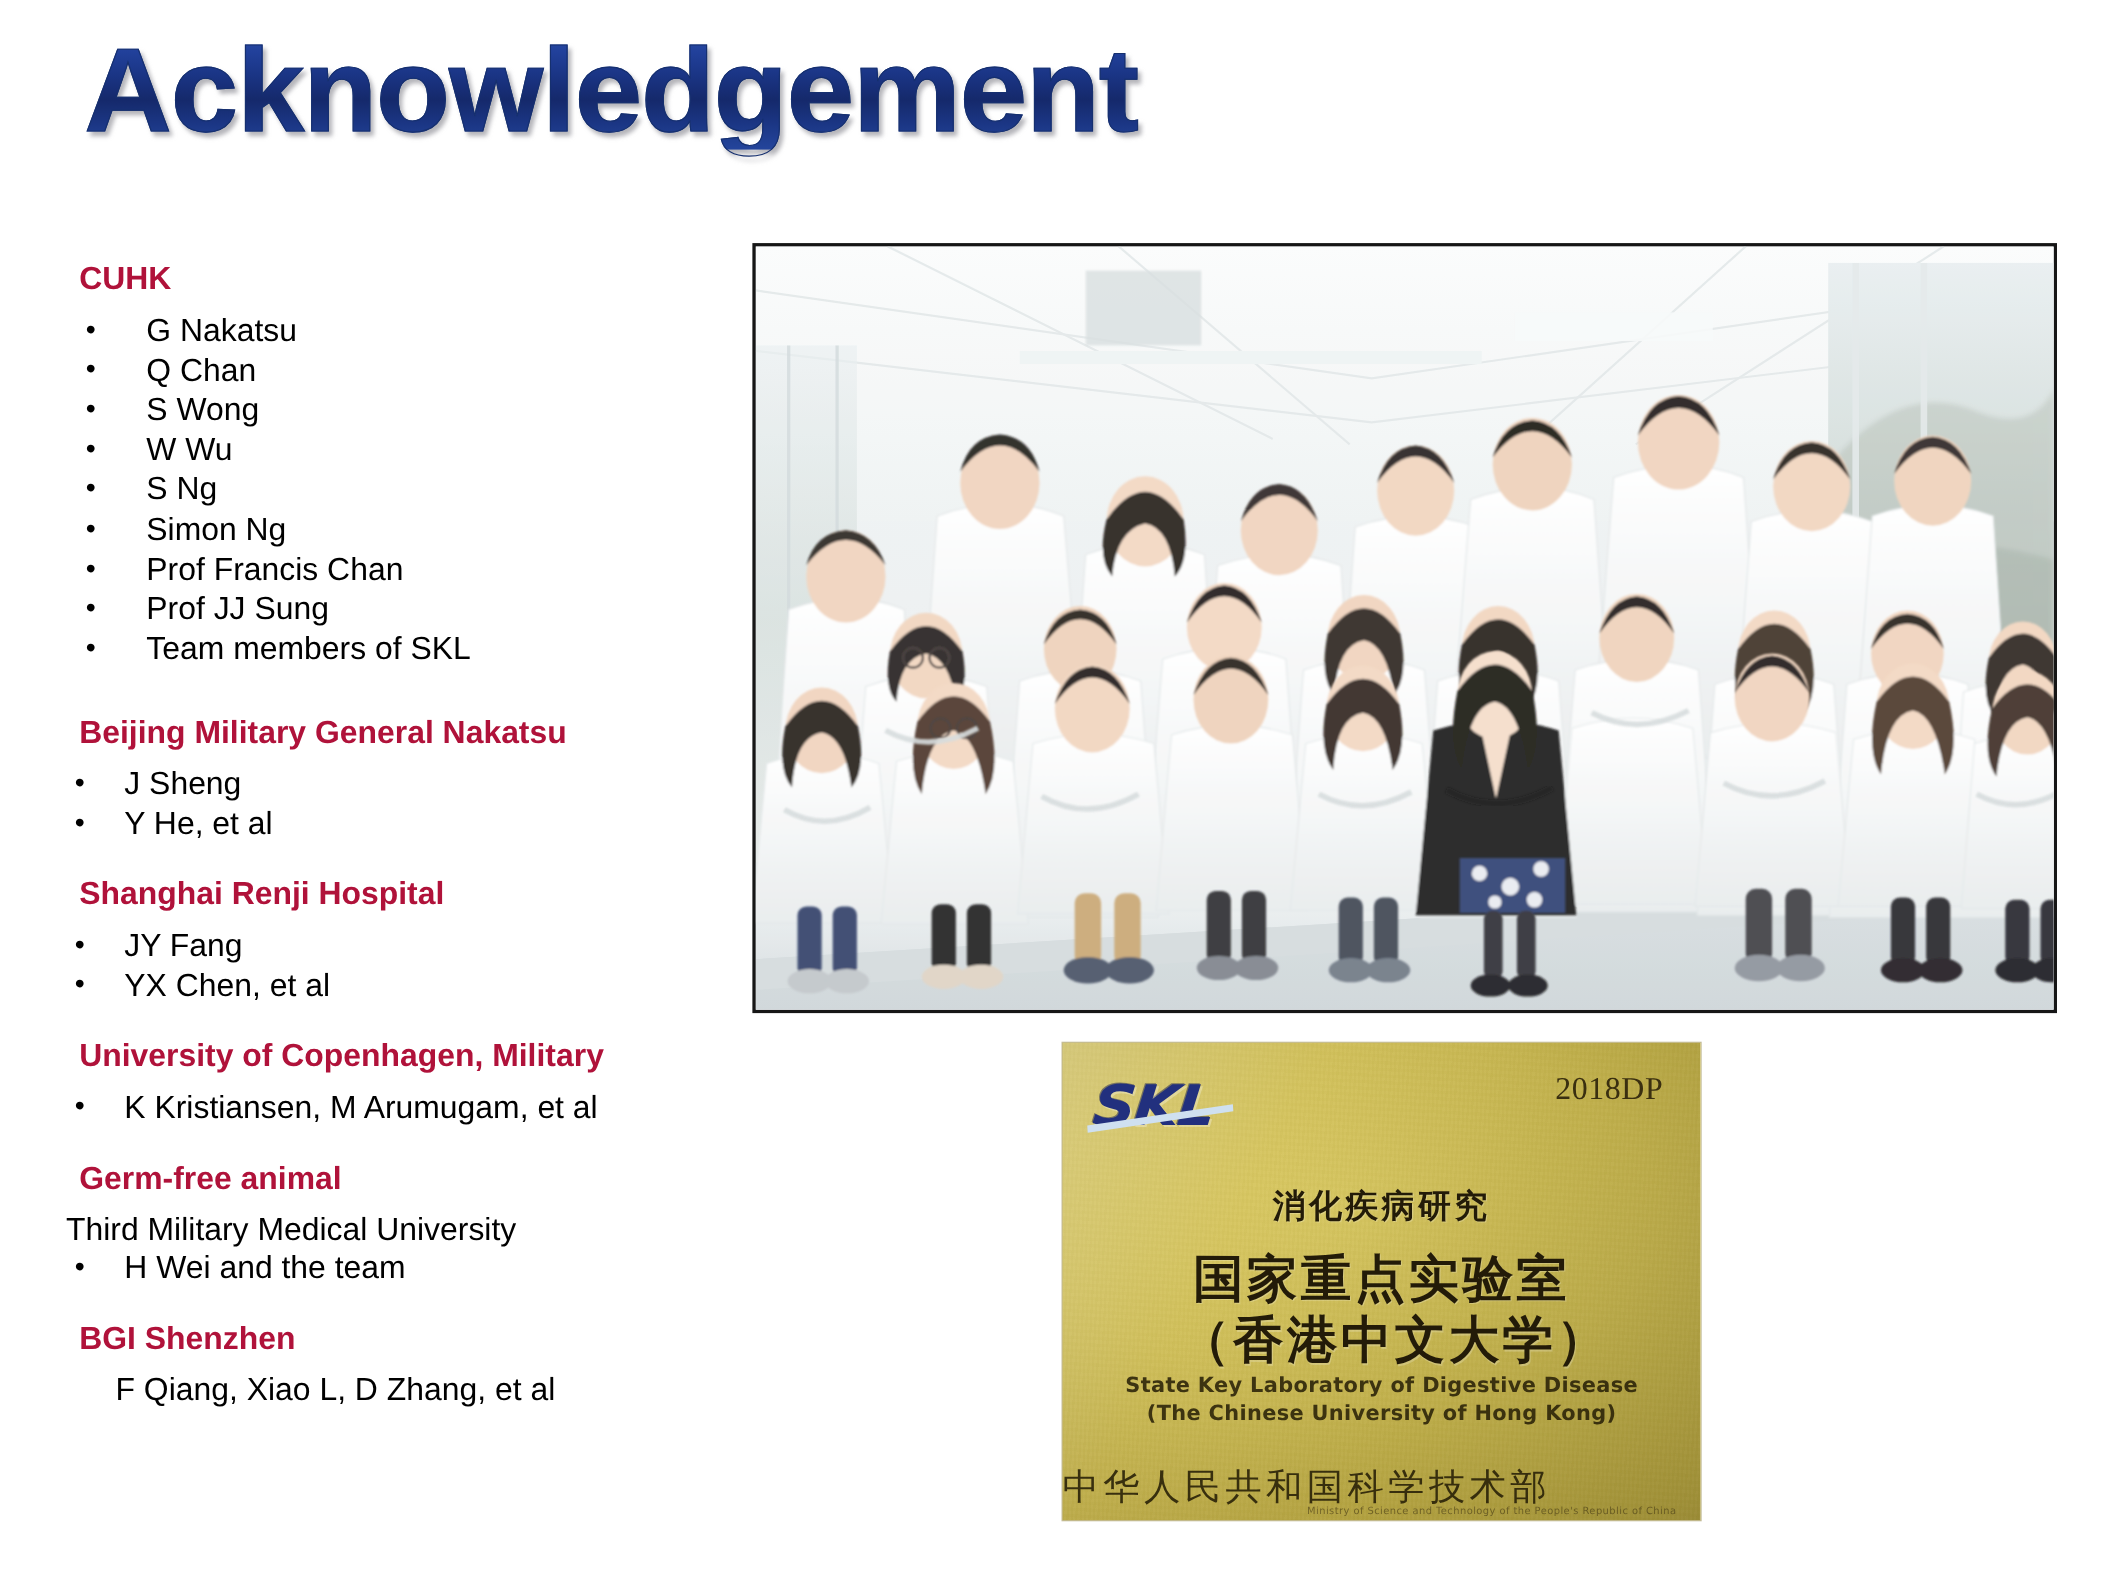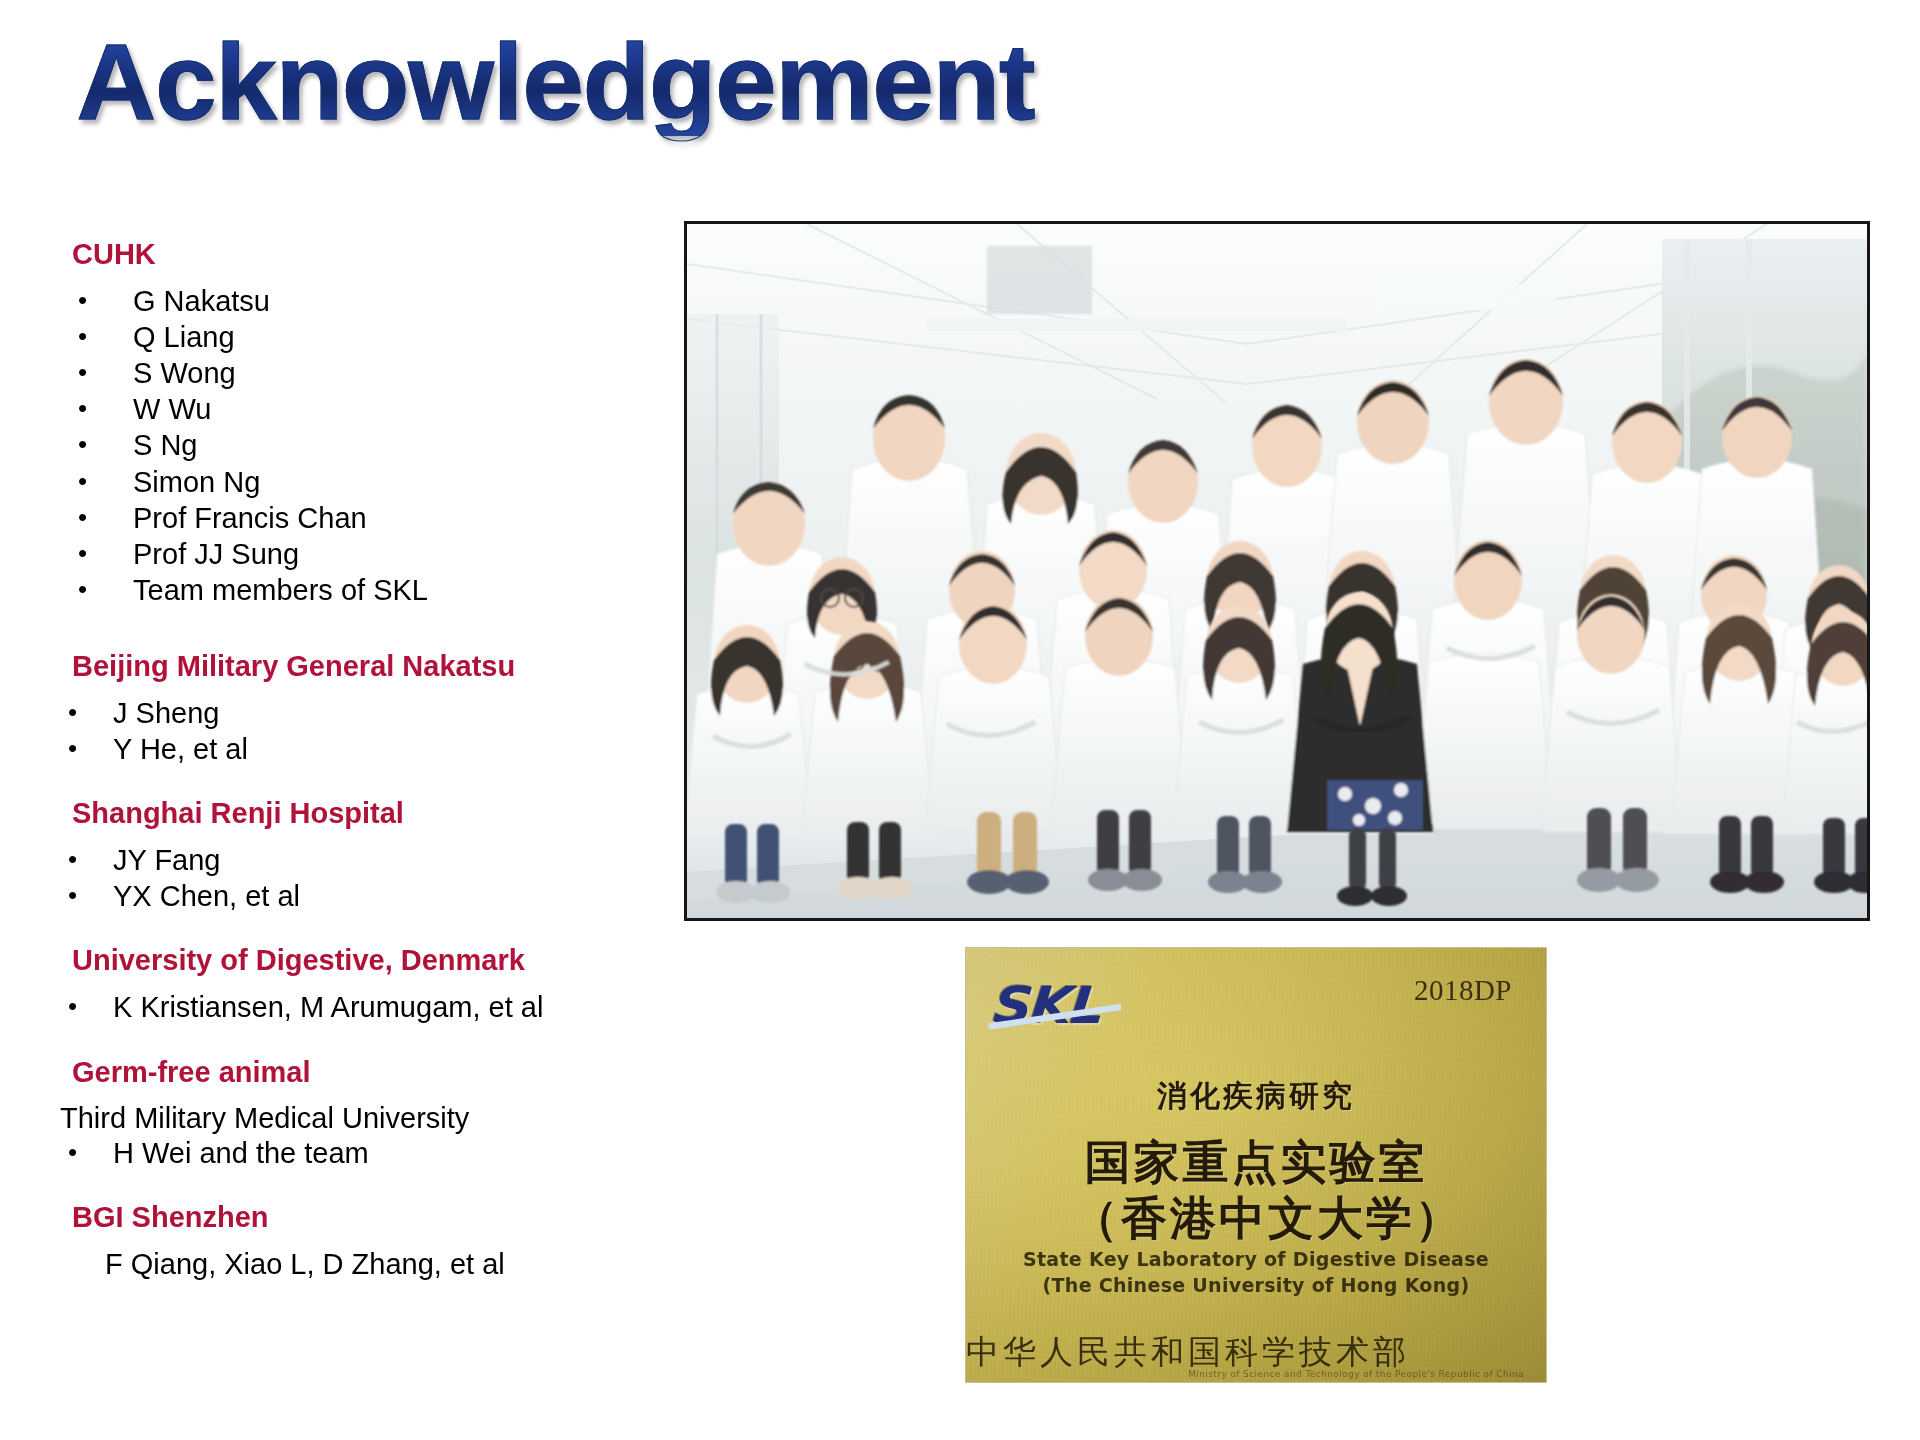--- a/index.html
+++ b/index.html
@@ -135,21 +135,21 @@
 
   <div>
     <div class="sec-head">CUHK</div>
     <ul class="bullets">
       <li class="bullet-row">
           <span class="dot">•</span>
           <span class="txt">G Nakatsu</span>
         </li>
       <li class="bullet-row">
           <span class="dot">•</span>
-          <span class="txt">Q Liang</span>
+          <span class="txt">Q Chan</span>
         </li>
       <li class="bullet-row">
           <span class="dot">•</span>
           <span class="txt">S Wong</span>
         </li>
       <li class="bullet-row">
           <span class="dot">•</span>
           <span class="txt">W Wu</span>
         </li>
       <li class="bullet-row">
@@ -203,21 +203,21 @@
       <li class="bullet-row tight">
           <span class="dot">•</span>
           <span class="txt">YX Chen, et al</span>
         </li>
     </ul>
   </div>
 
   <div class="gap-md"></div>
 
   <div>
-    <div class="sec-head">University of Digestive, Denmark</div>
+    <div class="sec-head">University of Copenhagen, Military</div>
     <ul class="bullets">
       <li class="bullet-row tight">
           <span class="dot">•</span>
           <span class="txt"> K Kristiansen, M Arumugam, et al</span>
         </li>
     </ul>
   </div>
 
   <div class="gap-md"></div>
 

